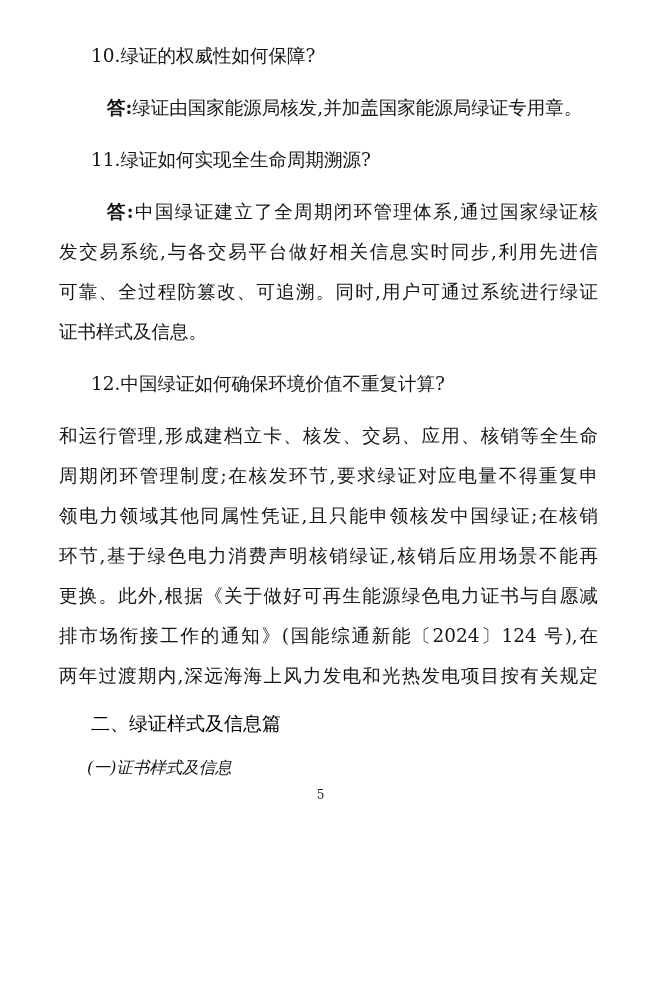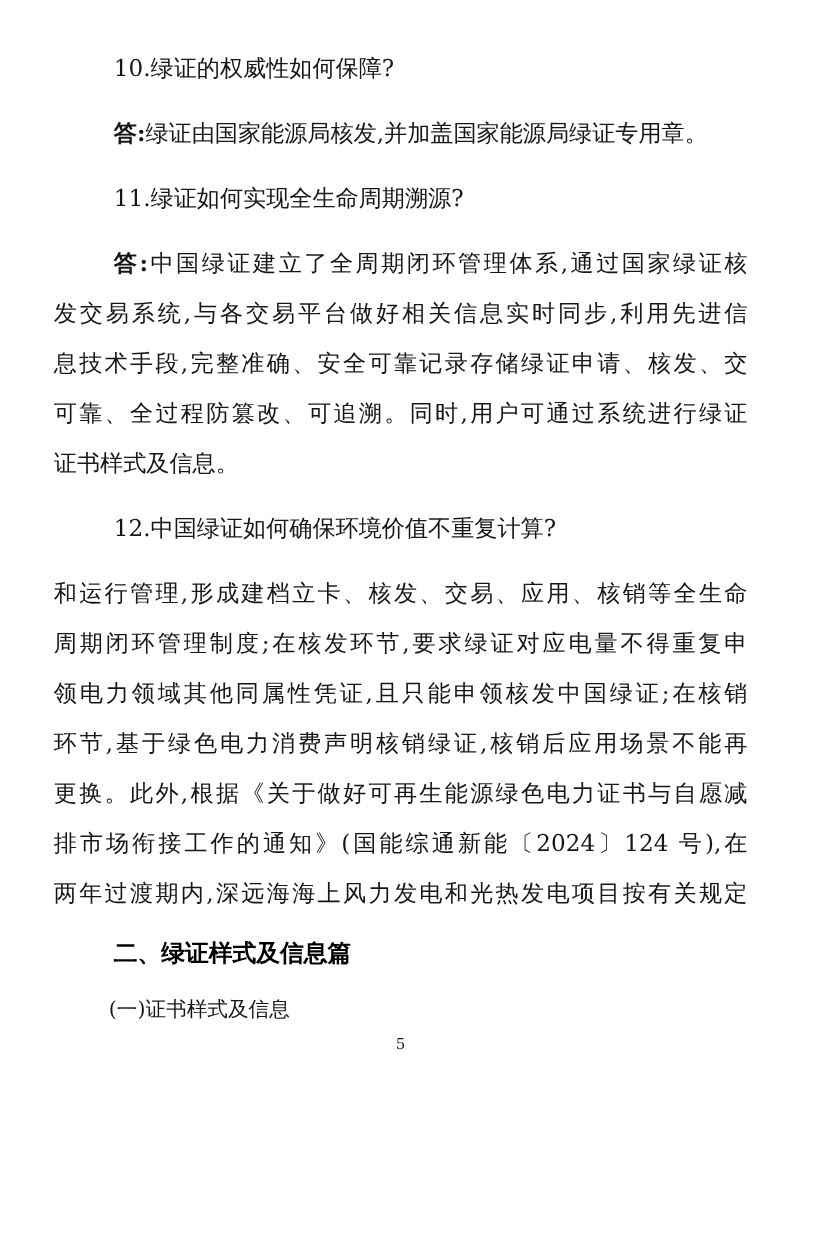--- a/index.html
+++ b/index.html
@@ -17,35 +17,37 @@
   }
   .para {
     margin: 12px 0;
     font-size: 18.5px;
     line-height: 40px;
   }
   .question { text-indent: 48px; }
   .line {
     text-align: justify;
     text-align-last: justify;
+    margin-left: 16px;
   }
   .line.first { text-indent: 48px; }
   .line.last { text-align-last: left; }
   .prefix { font-weight: bold; }
   .section-heading {
     margin: 8px 0 0 0;
     font-family: "DejaVu Sans", "Liberation Sans", sans-serif;
-    font-weight: bold;
+    font-weight: normal;
     font-size: 19px;
     line-height: 30px;
     text-indent: 48px;
     color: #000000;
   }
   .subsection-heading {
     margin: 12px 0 0 0;
+    font-style: italic;
     font-size: 16.5px;
     line-height: 36px;
     text-indent: 44px;
     font-weight: 500;
   }
   .page-number {
     margin-top: 2px;
     text-align: center;
     font-size: 12px;
     line-height: 14px;
@@ -61,21 +63,20 @@
 
   <div class="para answer">
     <div class="line first last"><span class="prefix">答:</span><span>绿证由国家能源局核发,并加盖国家能源局绿证专用章。</span></div>
   </div>
 
   <div class="para question">11.绿证如何实现全生命周期溯源?</div>
 
   <div class="para answer">
     <div class="line first"><span class="prefix">答:</span><span>中国绿证建立了全周期闭环管理体系,通过国家绿证核</span></div>
     <div class="line">发交易系统,与各交易平台做好相关信息实时同步,利用先进信</div>
-    <div class="line">息技术手段,完整准确、安全可靠记录存储绿证申请、核发、交</div>
     <div class="line">可靠、全过程防篡改、可追溯。同时,用户可通过系统进行绿证</div>
     <div class="line last">证书样式及信息。</div>
   </div>
 
   <div class="para question">12.中国绿证如何确保环境价值不重复计算?</div>
 
   <div class="para answer">
     <div class="line">和运行管理,形成建档立卡、核发、交易、应用、核销等全生命</div>
     <div class="line">周期闭环管理制度;在核发环节,要求绿证对应电量不得重复申</div>
     <div class="line">领电力领域其他同属性凭证,且只能申领核发中国绿证;在核销</div>

